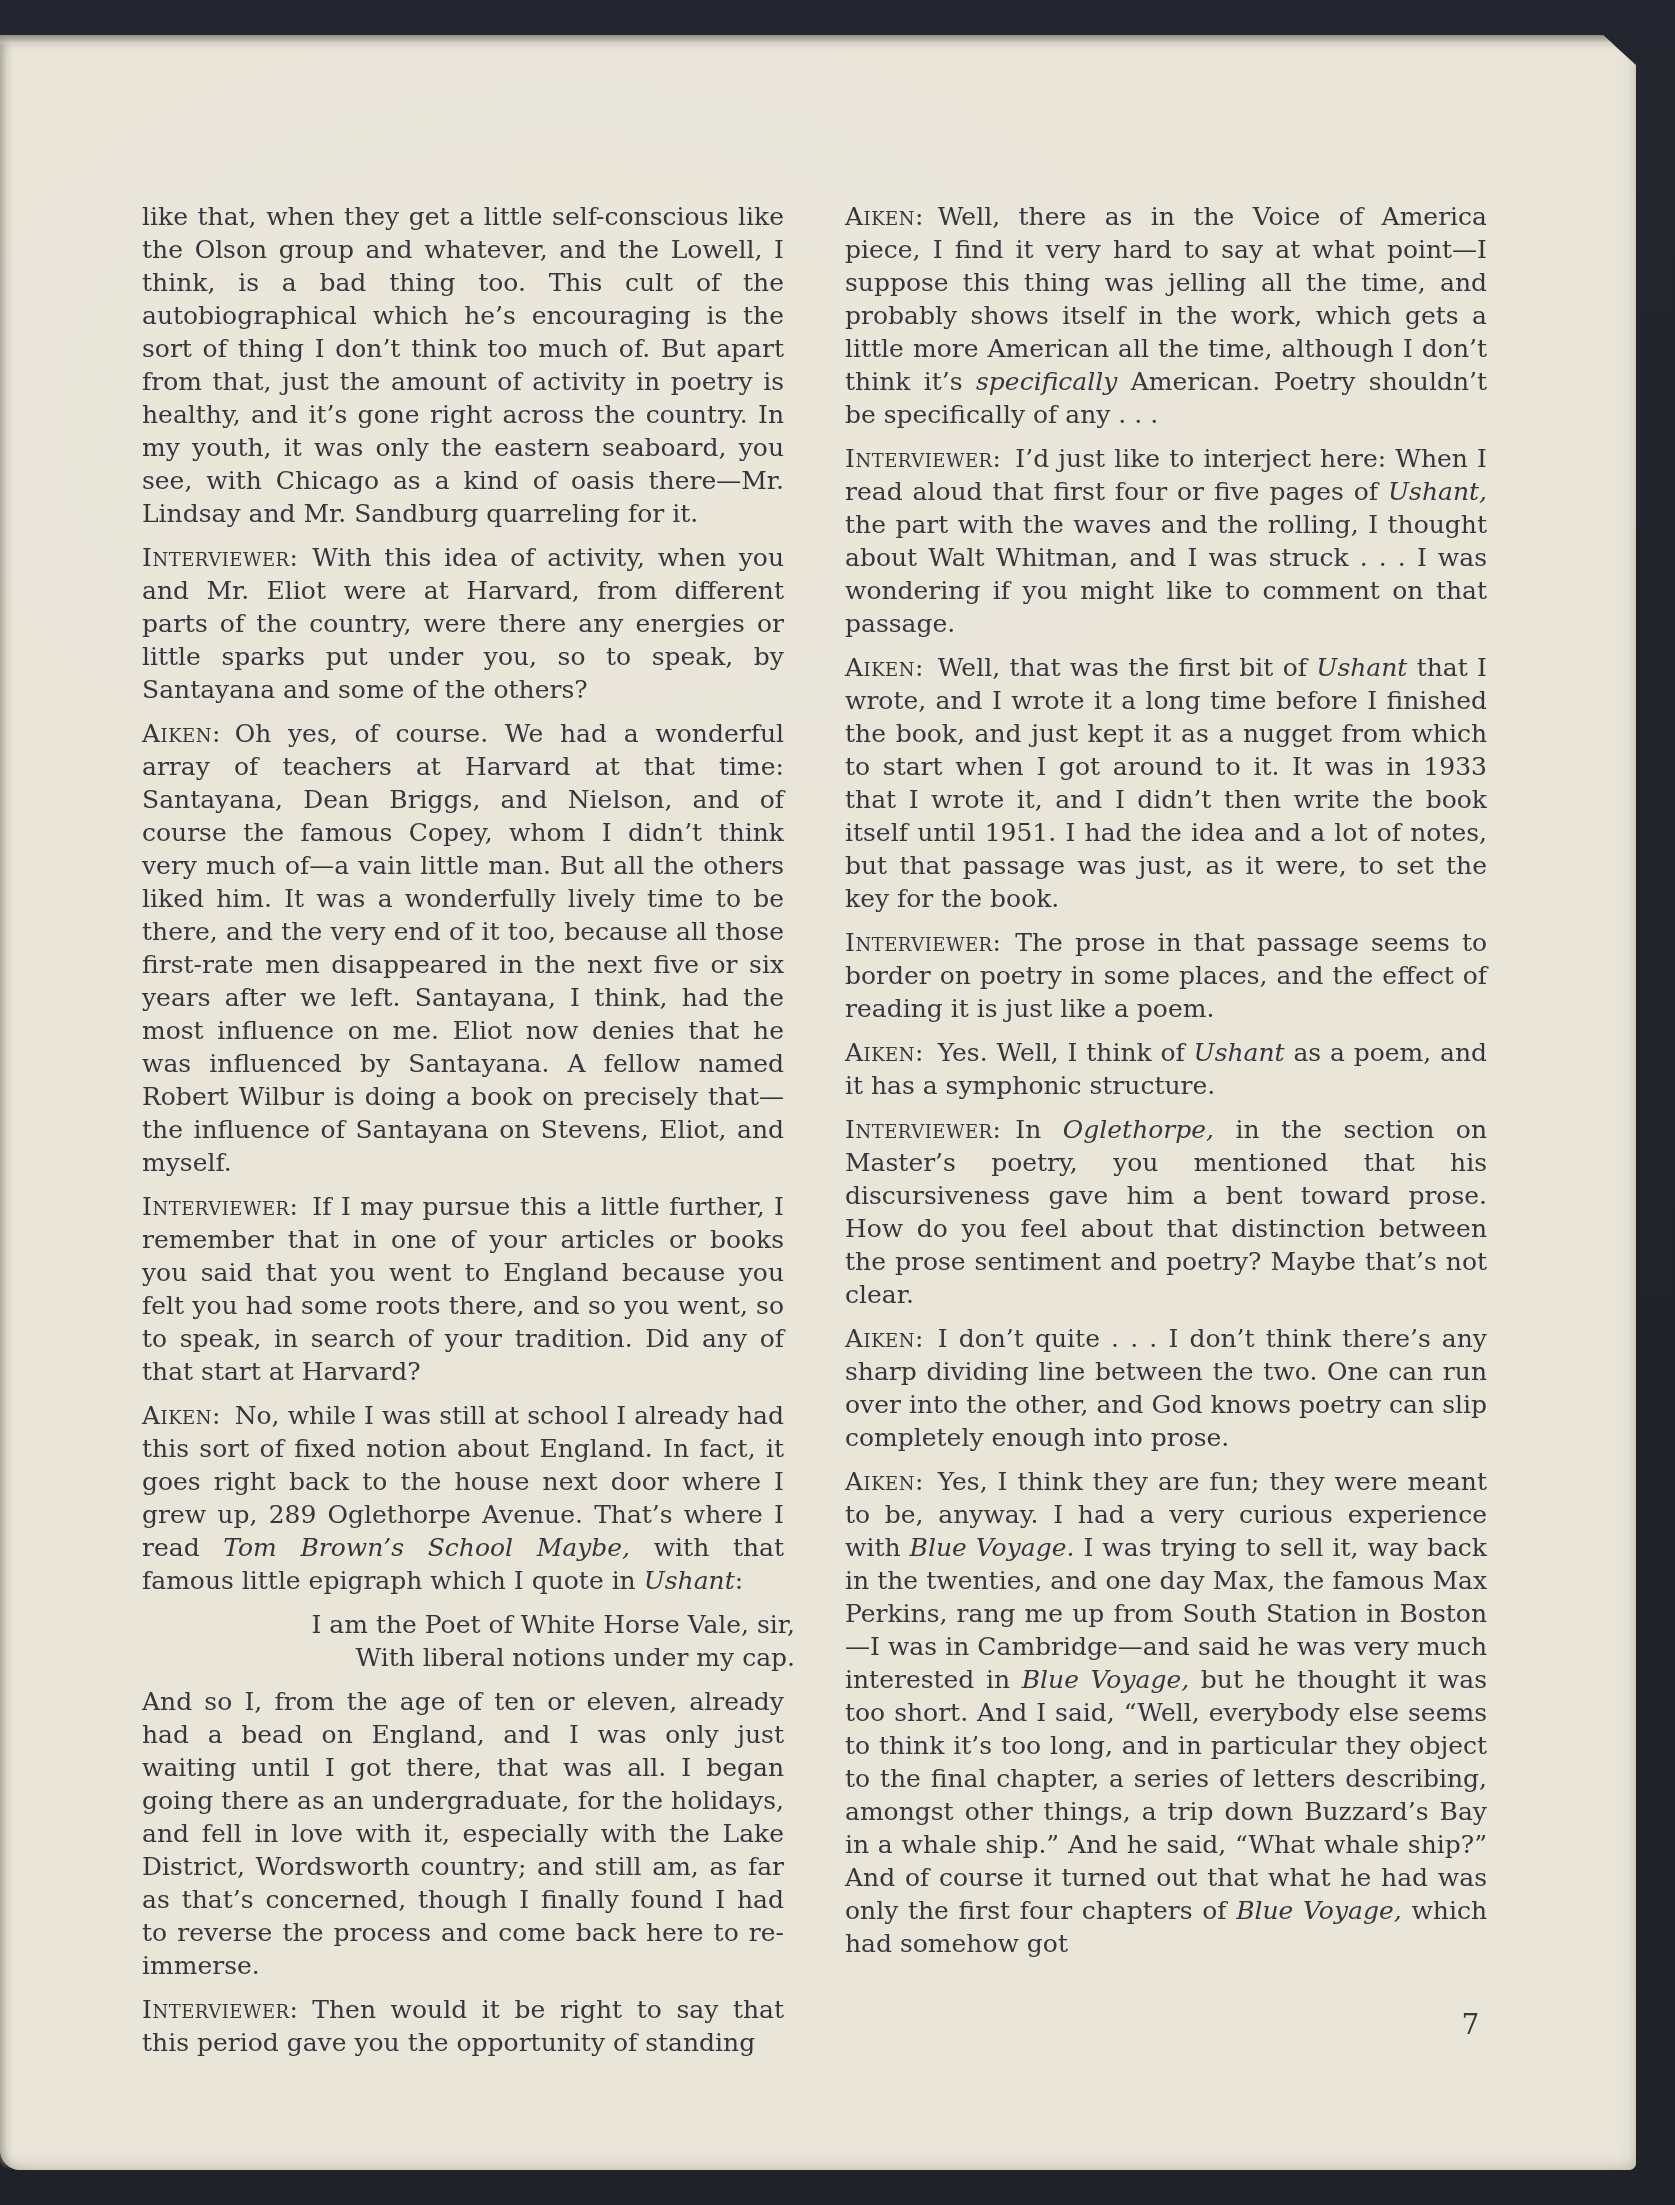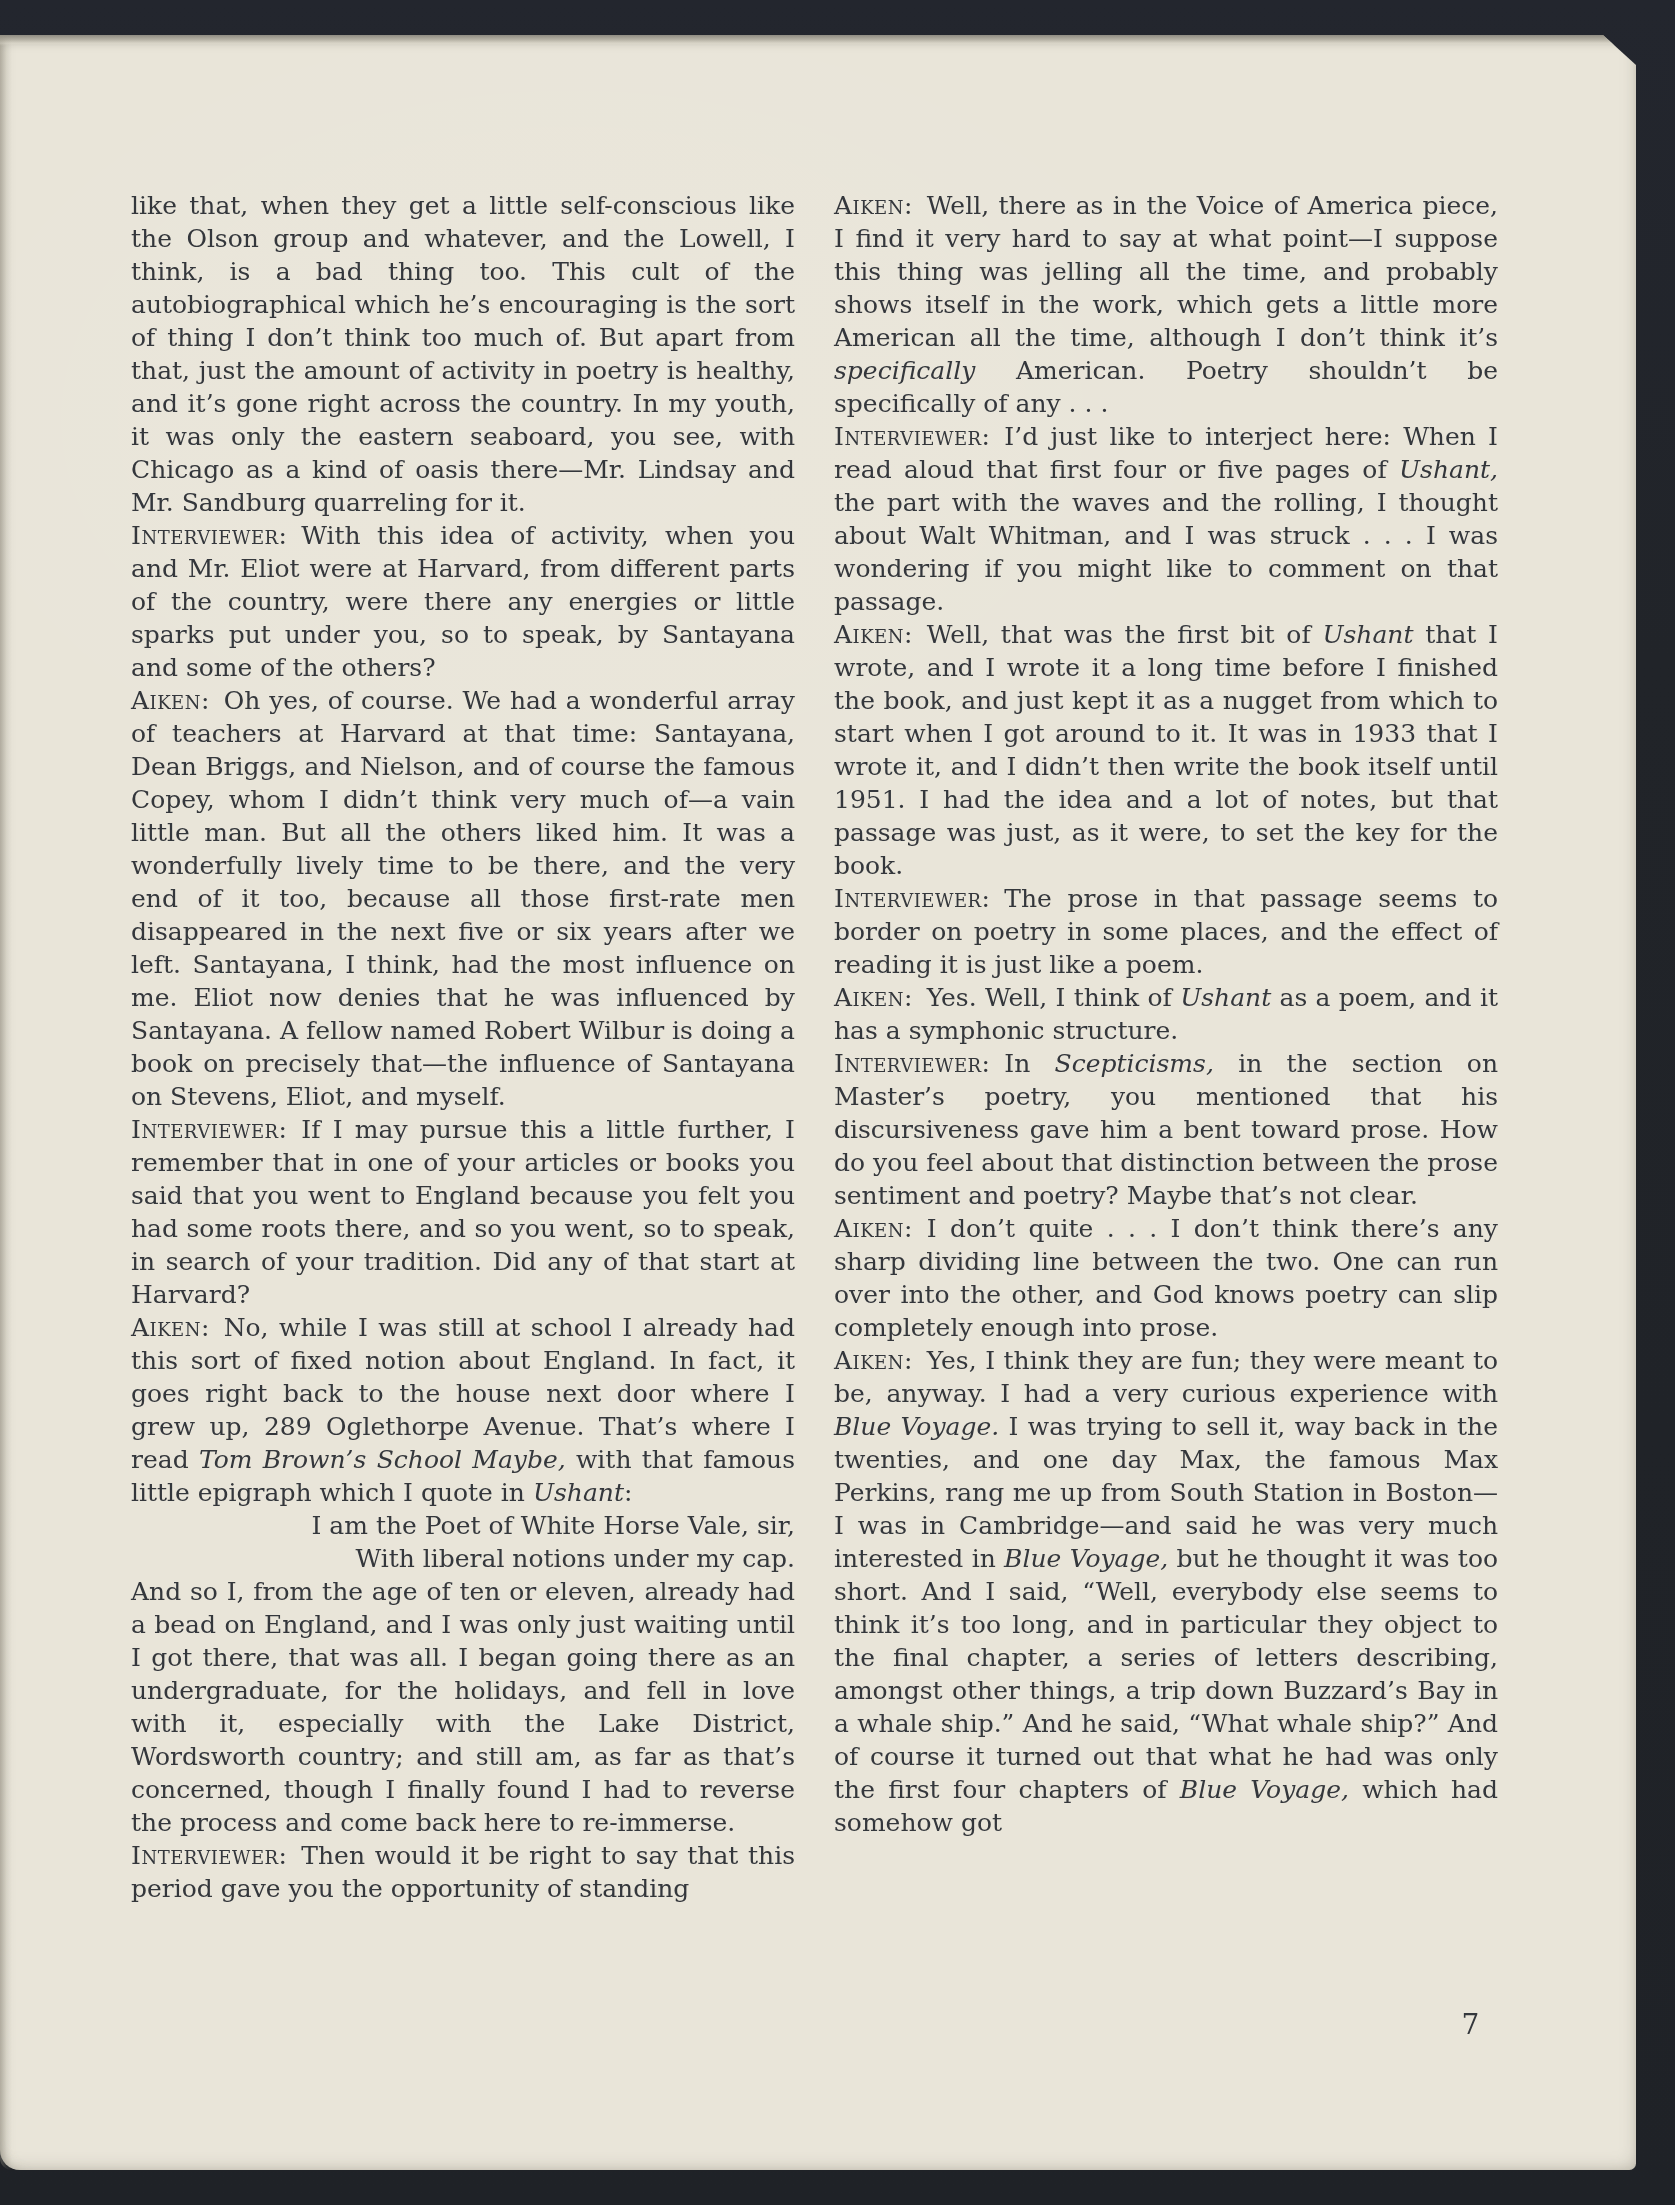--- a/index.html
+++ b/index.html
@@ -60,21 +60,21 @@
   }
   .col {
     width: 664px;
     font-size: 25px;
     line-height: 33px;
     color: #34373c;
     text-align: justify;
     text-justify: inter-word;
   }
   .para {
-    margin: 0;
+    margin: 11px;
     padding: 0;
   }
   .speaker {
     font-variant: small-caps;
     letter-spacing: 0.02em;
     margin-right: 0.55em;
   }
   .verse {
     text-align: right;
     padding-left: 67px;
@@ -108,21 +108,21 @@
           </div>
           <p class="para"><span>And so I, from the age of ten or eleven, already had a bead on England, and I was only just waiting until I got there, that was all. I began going there as an undergraduate, for the holidays, and fell in love with it, especially with the Lake District, Wordsworth country; and still am, as far as that’s concerned, though I finally found I had to reverse the process and come back here to re-immerse.</span></p>
           <p class="para"><span class="speaker">Interviewer:</span><span>Then would it be right to say that this period gave you the opportunity of standing</span></p>
         </div>
       <div class="col" id="col-right">
           <p class="para"><span class="speaker">Aiken:</span><span>Well, there as in the Voice of America piece, I find it very hard to say at what point—I suppose this thing was jelling all the time, and probably shows itself in the work, which gets a little more American all the time, although I don’t think it’s </span><i>specifically</i><span> American. Poetry shouldn’t be specifically of any . . .</span></p>
           <p class="para"><span class="speaker">Interviewer:</span><span>I’d just like to interject here: When I read aloud that first four or five pages of </span><i>Ushant,</i><span> the part with the waves and the rolling, I thought about Walt Whitman, and I was struck . . . I was wondering if you might like to comment on that passage.</span></p>
           <p class="para"><span class="speaker">Aiken:</span><span>Well, that was the first bit of </span><i>Ushant</i><span> that I wrote, and I wrote it a long time before I finished the book, and just kept it as a nugget from which to start when I got around to it. It was in 1933 that I wrote it, and I didn’t then write the book itself until 1951. I had the idea and a lot of notes, but that passage was just, as it were, to set the key for the book.</span></p>
           <p class="para"><span class="speaker">Interviewer:</span><span>The prose in that passage seems to border on poetry in some places, and the effect of reading it is just like a poem.</span></p>
           <p class="para"><span class="speaker">Aiken:</span><span>Yes. Well, I think of </span><i>Ushant</i><span> as a poem, and it has a symphonic structure.</span></p>
-          <p class="para"><span class="speaker">Interviewer:</span><span>In </span><i>Scepticisms,</i><span> in the section on Master’s poetry, you mentioned that his discursiveness gave him a bent toward prose. How do you feel about that distinction between the prose sentiment and poetry? Maybe that’s not clear.</span></p>
+          <p class="para"><span class="speaker">Interviewer:</span><span>In </span><i>Oglethorpe,</i><span> in the section on Master’s poetry, you mentioned that his discursiveness gave him a bent toward prose. How do you feel about that distinction between the prose sentiment and poetry? Maybe that’s not clear.</span></p>
           <p class="para"><span class="speaker">Aiken:</span><span>I don’t quite . . . I don’t think there’s any sharp dividing line between the two. One can run over into the other, and God knows poetry can slip completely enough into prose.</span></p>
           <p class="para"><span class="speaker">Aiken:</span><span>Yes, I think they are fun; they were meant to be, anyway. I had a very curious experience with </span><i>Blue Voyage.</i><span> I was trying to sell it, way back in the twenties, and one day Max, the famous Max Perkins, rang me up from South Station in Boston—I was in Cambridge—and said he was very much interested in </span><i>Blue Voyage,</i><span> but he thought it was too short. And I said, “Well, everybody else seems to think it’s too long, and in particular they object to the final chapter, a series of letters describing, amongst other things, a trip down Buzzard’s Bay in a whale ship.” And he said, “What whale ship?” And of course it turned out that what he had was only the first four chapters of </span><i>Blue Voyage,</i><span> which had somehow got</span></p>
         </div>
     </div>
     <div class="page-number">7</div>
   </div>
 </div>
 
 
 </body></html>

